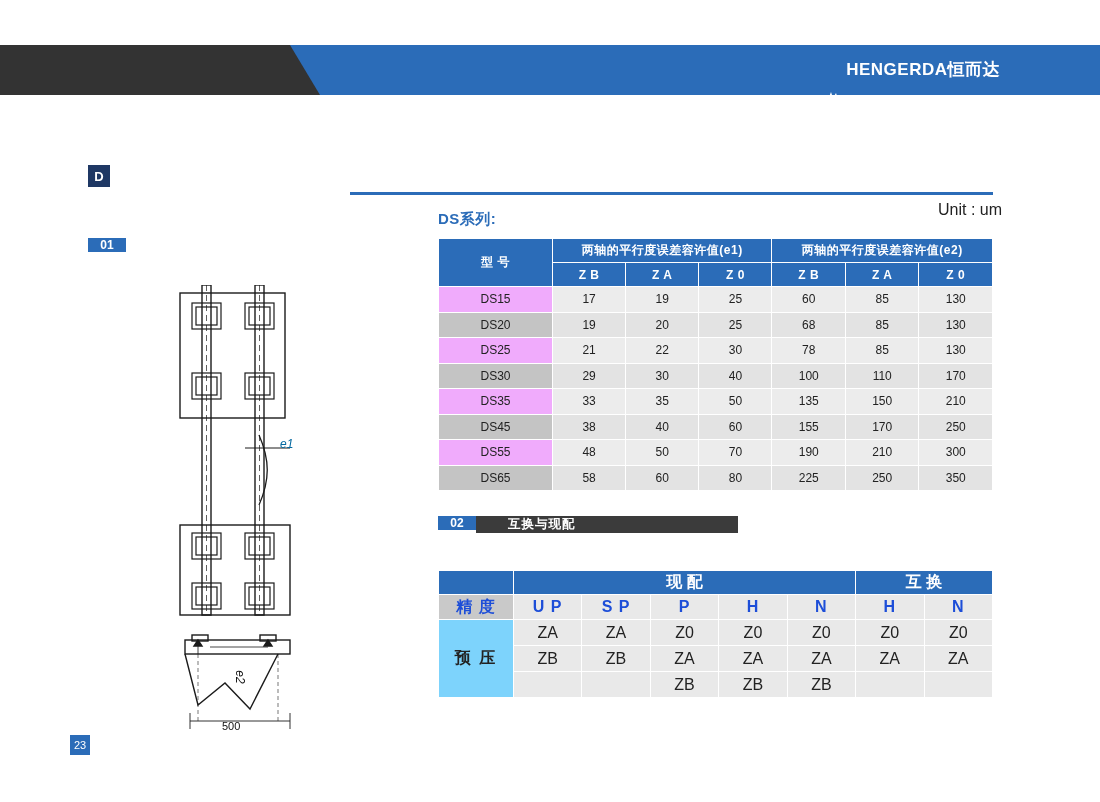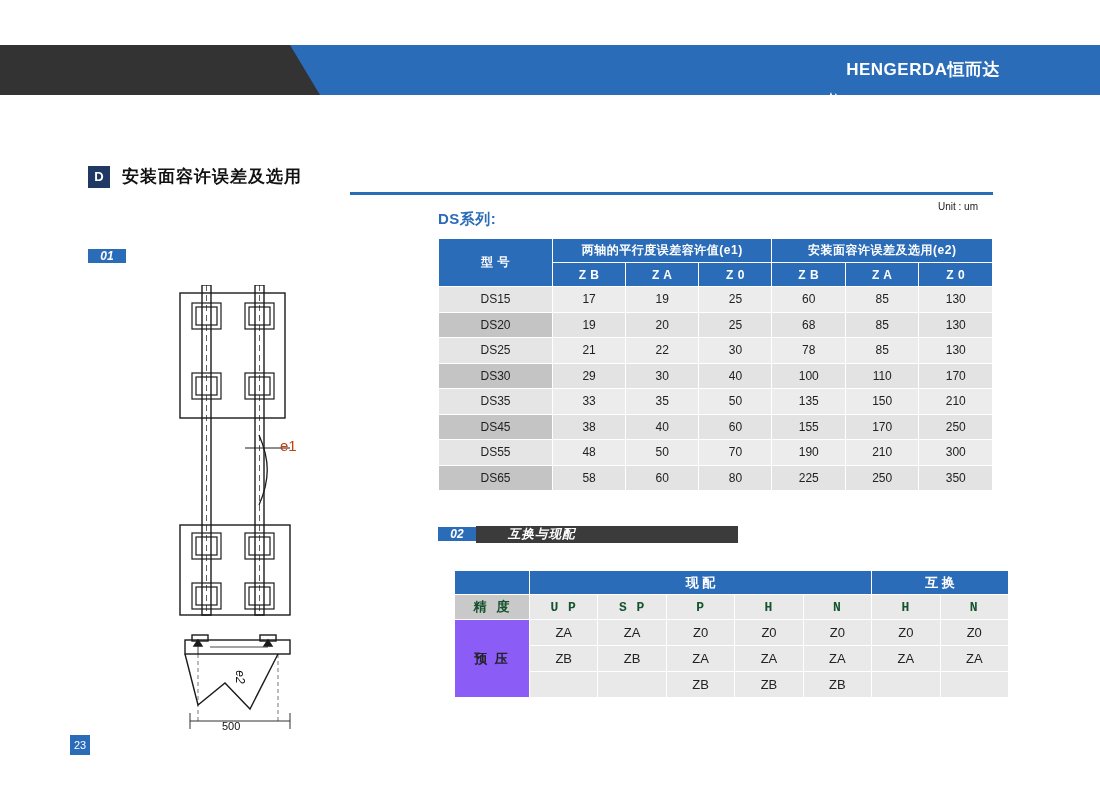--- a/index.html
+++ b/index.html
@@ -41,21 +41,21 @@
   .sec-d-badge{
     width:22px;height:22px;background:#1f3864;color:#fff;
     font-size:13px;font-weight:bold;display:flex;align-items:center;justify-content:center;
   }
   .sec-d-title{font-size:17px;font-weight:bold;color:#111;letter-spacing:1px;}
   .sec-d-rule{
     position:absolute;left:350px;top:192px;width:643px;height:3px;background:#2b6cb8;
   }
   
   .tag{
-    position:absolute;height:36px;display:flex;align-items:center;font-style:italic;
+    position:absolute;height:36px;display:flex;align-items:flex-start;
   }
   .tag-num{
     width:38px;background:#2b6cb8;color:#fff;font-size:12px;font-weight:bold;
     display:flex;align-items:center;justify-content:center;
   }
   .tag-arrow{
     width:14px;background:#2b6cb8;
     clip-path:polygon(0 0,100% 0,0 100%);
   }
   .tag-body{
@@ -67,67 +67,66 @@
   #tag02{left:438px;top:516px;width:300px;}
   #tag02 .tag-body{flex:1;margin-left:-14px;padding-left:32px;}
   
   .drawing{position:absolute;left:150px;top:285px;width:200px;height:450px;}
   
   .ds-label{
     position:absolute;left:438px;top:210px;font-size:15px;font-weight:bold;color:#2b6cb8;
     letter-spacing:0.5px;
   }
   .unit-label{
-    position:absolute;left:938px;top:201px;font-size:10px;color:#222;
+    position:absolute;left:938px;top:201px;font-size:16px;color:#222;
   }
   table{border-collapse:collapse;}
   .t1{position:absolute;left:438px;top:238px;width:555px;font-size:12px;}
   .t1 th,.t1 td{border:1px solid #ffffff;text-align:center;}
   .t1 thead th{background:#2b6cb8;color:#fff;font-weight:bold;height:21px;letter-spacing:0.5px;}
   .t1 td{height:22.5px;color:#222;}
   .t1 td.model{background:#c9c9c9;font-weight:normal;}
   .t1 tr.odd td{background:#ececec;}
   .t1 tr.even td{background:#e3e3e3;}
-  .t1 tr.odd td.model{background:#e5e5e5;}
+  .t1 tr.odd td.model{background:#f0abfc;}
   .t1 tr.even td.model{background:#c4c4c4;text-align:center;}
   
-  .t2{position:absolute;left:454px;top:570px;width:555px;font-size:13px;}
+  .t2{position:absolute;left:438px;top:570px;width:555px;font-size:16px;}
   .t2 th,.t2 td{border:1px solid #ffffff;text-align:center;}
   .t2 .hdr{background:#2b6cb8;color:#fff;font-weight:bold;height:21px;}
-  .t2 .sub{background:#e9e9e9;color:#14532d;height:22px;font-weight:bold;letter-spacing:1px;font-family:Liberation Mono, monospace;}
+  .t2 .sub{background:#e9e9e9;color:#1d4ed8;height:22px;font-weight:bold;letter-spacing:1px;}
   .t2 .sub.lead{background:#c9c9c9;}
-  .t2 .lead-cell{background:#8b5cf6;color:#222;font-weight:bold;letter-spacing:2px;}
+  .t2 .lead-cell{background:#7dd3fc;color:#222;font-weight:bold;letter-spacing:2px;}
   .t2 .val{background:#e9e9e9;color:#222;height:23px;}
   
   .pageno{
     position:absolute;left:70px;top:735px;width:20px;height:20px;background:#2b6cb8;
     color:#fff;font-size:11px;display:flex;align-items:center;justify-content:center;
   }
-  .e1-label{position:absolute;left:280px;top:437px;font-size:15px;color:#c2410c;}
+  .e1-label{position:absolute;left:280px;top:437px;font-size:12px;color:#0369a1;font-style:italic;}
   .e2-label{position:absolute;left:233px;top:670px;font-size:12px;color:#111;font-style:italic;transform:rotate(90deg);}
   .dim500{position:absolute;left:222px;top:720px;font-size:11px;color:#111;}
 </style>
 </head>
 <body>
 
 <div class="header">
   <div class="header-blue"></div>
   <div class="brand">
     <span class="brand-mark">
       <svg width="18" height="18" viewBox="0 0 18 18" aria-hidden="true">
         <path d="M2 15 L7 2 L9 8 L12 3 L16 15 L11 11 L9 15 L6 10 Z" fill="#ffffff"></path>
       </svg>
     </span>
     <span>HENGERDA恒而达</span>
   </div>
 </div>
 
 <div class="sec-d">
   <div class="sec-d-badge">D</div>
-  <div class="sec-d-title">安装面容许误差及选用</div>
 </div>
 <div class="sec-d-rule"></div>
 
 <div class="tag" id="tag01">
   <div class="tag-num">01</div>
   <div class="tag-arrow"></div>
 </div>
 
 <div class="drawing">
   <svg width="200" height="450" viewBox="0 0 200 450" aria-hidden="true">
@@ -188,21 +187,21 @@
 <div class="dim500">500</div>
 
 <div class="ds-label">DS系列:</div>
 <div class="unit-label">Unit : um</div>
 
 <table class="t1">
   <thead>
     <tr>
       <th rowspan="2" style="width:115px">型 号</th>
       <th colspan="3">两轴的平行度误差容许值(e1)</th>
-      <th colspan="3">安装面容许误差及选用(e2)</th>
+      <th colspan="3">两轴的平行度误差容许值(e2)</th>
     </tr>
     <tr>
       <th style="width:73px">Z B</th>
       <th style="width:73px">Z A</th>
       <th style="width:73px">Z 0</th>
       <th style="width:73px">Z B</th>
       <th style="width:73px">Z A</th>
       <th style="width:73px">Z 0</th>
     </tr>
   </thead>

